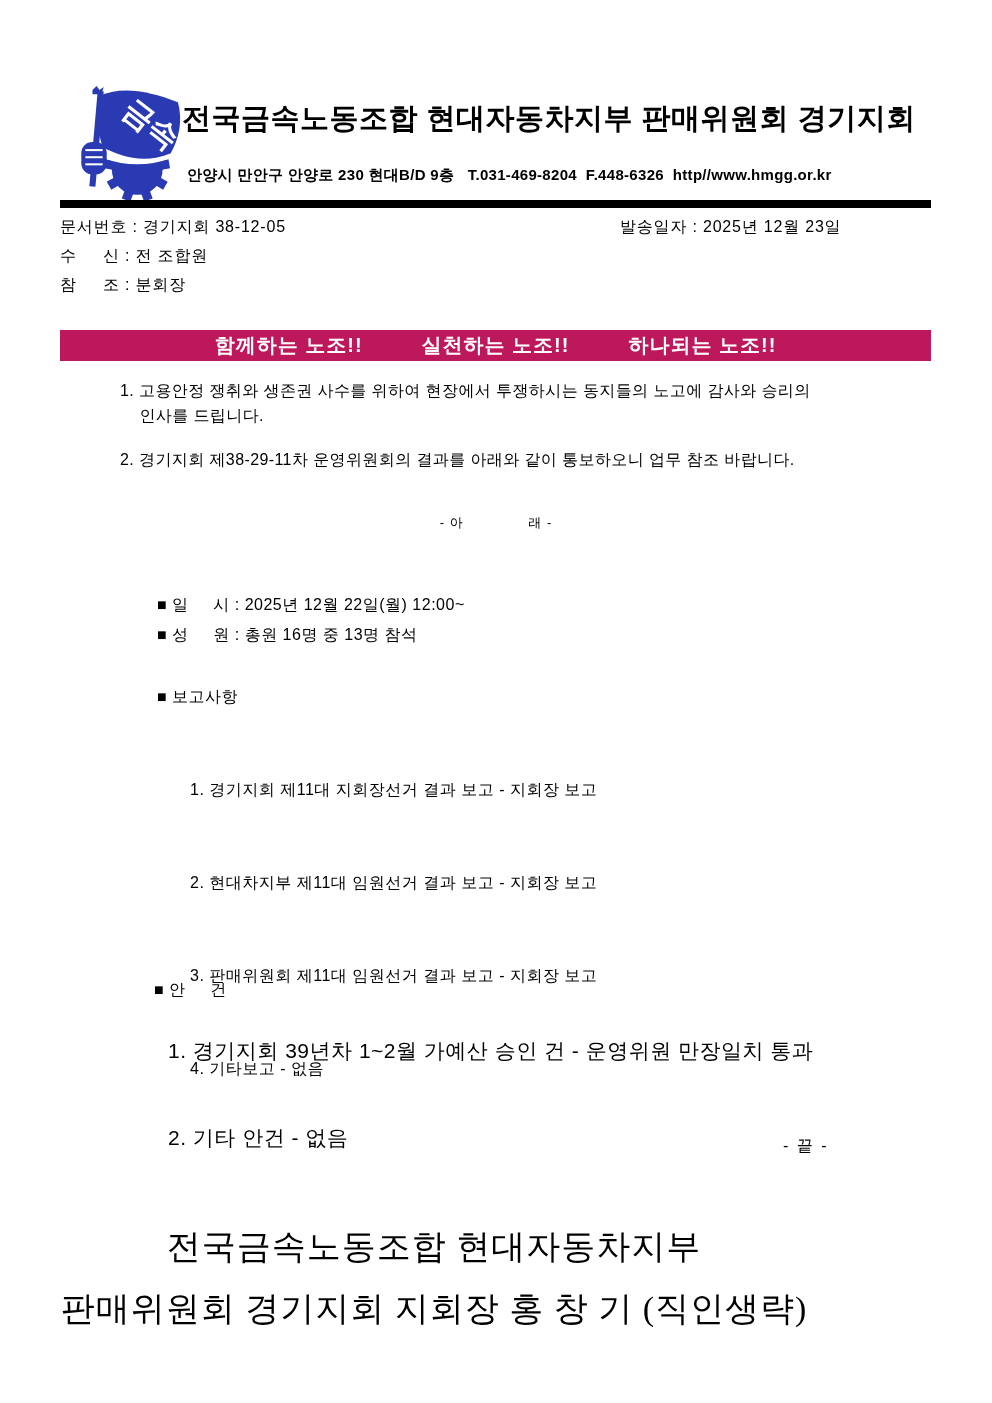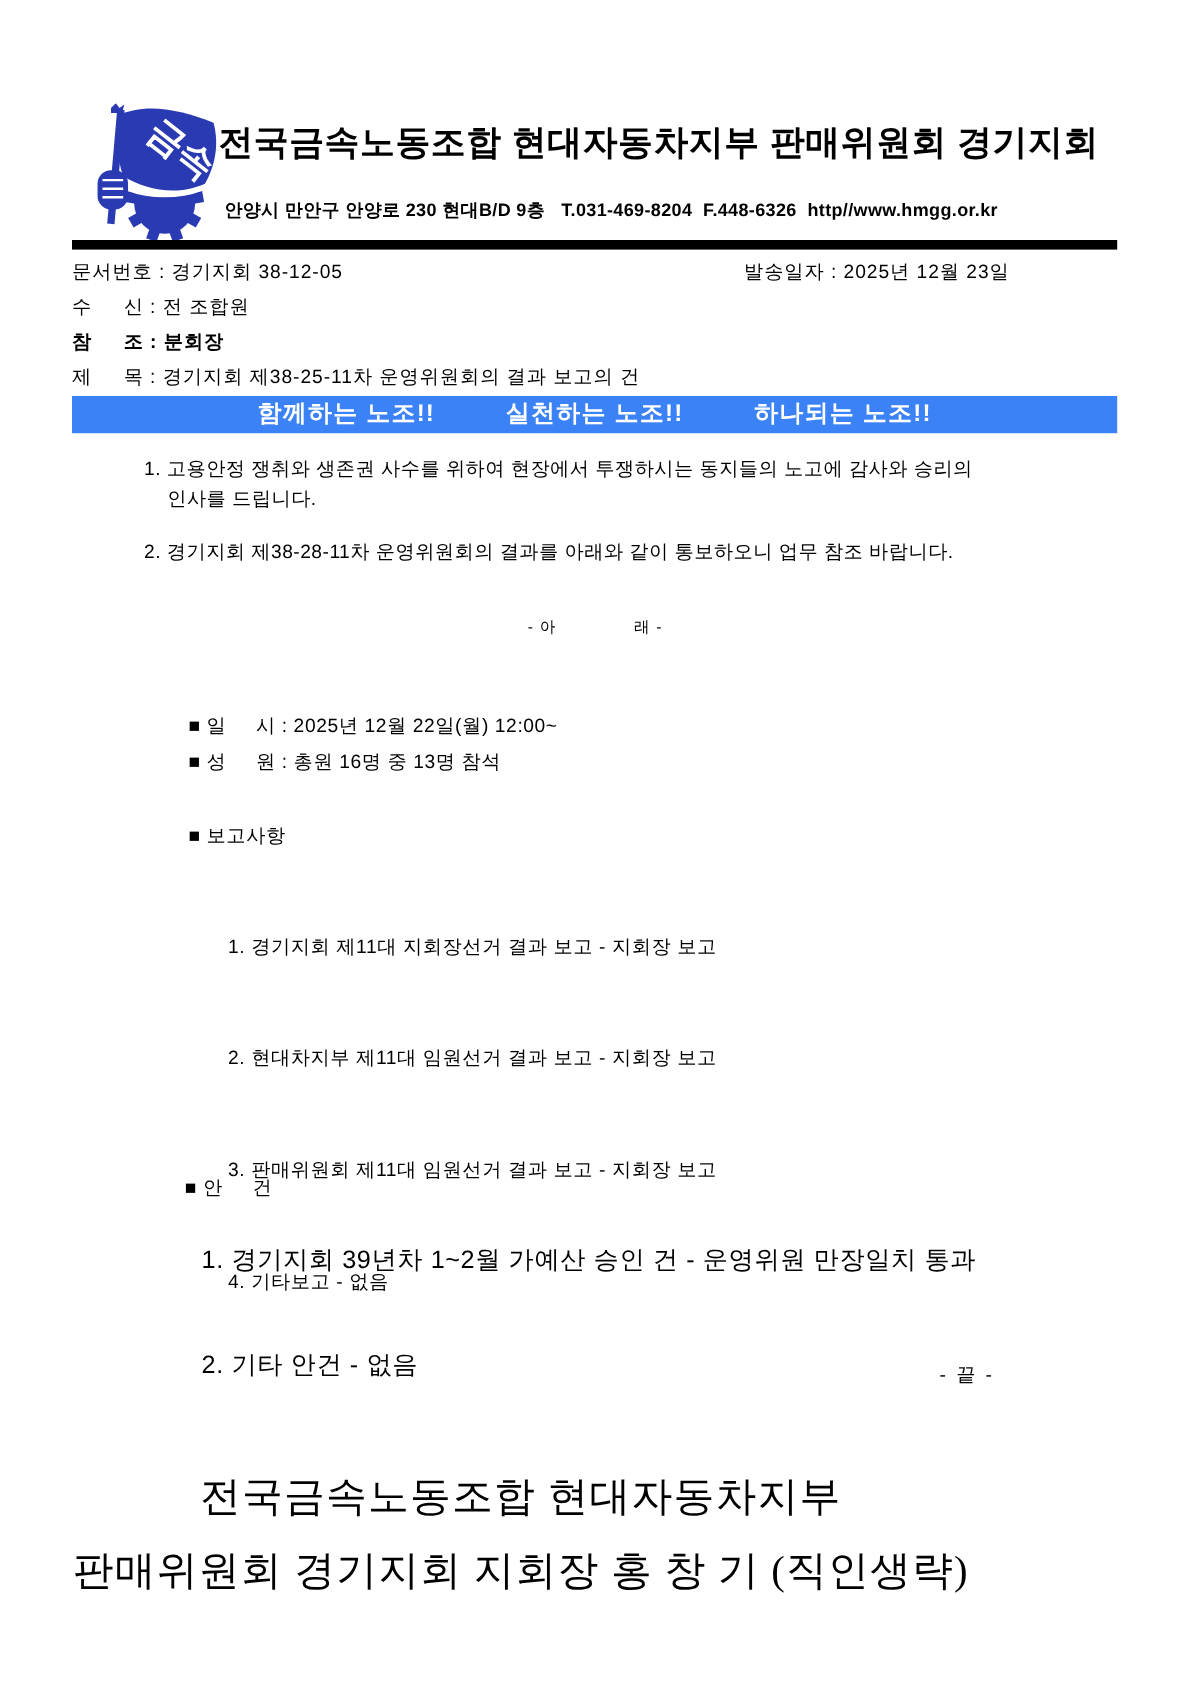--- a/index.html
+++ b/index.html
@@ -13,25 +13,25 @@
   }
   .t{position:absolute;white-space:pre;}
   .org-title{left:182px;top:99px;font-size:29px;font-weight:bold;letter-spacing:0.5px;}
   .addr{left:187px;top:166px;font-size:15px;font-weight:bold;letter-spacing:0.3px;}
   .rule{position:absolute;left:60px;width:871px;height:8px;background:#000;}
   .rule-top{top:200px;}
   .docrow{font-size:16px;letter-spacing:0.8px;}
   .doc-no{left:60px;top:217px;}
   .send-date{left:620px;top:217px;}
   .recipient{left:60px;top:246px;}
-  .reference{left:60px;top:275px;font-weight:bold;}
+  .reference{left:60px;top:275px;}
   .subject{left:60px;top:304px;}
   .banner{
     position:absolute;left:60px;top:330px;width:871px;height:31px;
-    background:#3b82f6;color:#fff;font-size:20px;font-weight:bold;
+    background:#be185d;color:#fff;font-size:20px;font-weight:bold;
     text-align:center;line-height:31px;white-space:pre;letter-spacing:1px;
   }
   .bodytext{font-size:16px;letter-spacing:0.4px;}
   .para1-l1{left:120px;top:381px;}
   .para1-l2{left:120px;top:406px;}
   .para2{left:120px;top:450px;}
   .below-divider{left:0;top:514px;width:992px;text-align:center;font-size:13px;letter-spacing:1px;}
   .sqline{font-size:16px;letter-spacing:0.5px;}
   .dt{left:157px;top:595px;}
   .att{left:157px;top:625px;}
@@ -84,27 +84,26 @@
   </div>
 
   <div class="t org-title">전국금속노동조합 현대자동차지부 판매위원회 경기지회</div>
   <div class="t addr">안양시 만안구 안양로 230 현대B/D 9층   T.031-469-8204  F.448-6326  http//www.hmgg.or.kr</div>
   <div class="rule rule-top"></div>
 
   <div class="t docrow doc-no">문서번호 : 경기지회 38-12-05</div>
   <div class="t docrow send-date">발송일자 : 2025년 12월 23일</div>
   <div class="t docrow recipient">수     신 : 전 조합원</div>
   <div class="t docrow reference">참     조 : 분회장</div>
-  <div class="t docrow subject">제     목 : 경기지회 제38-25-11차 운영위원회의 결과 보고의 건</div>
 
   <div class="banner">함께하는 노조!!         실천하는 노조!!         하나되는 노조!!</div>
 
   <div class="t bodytext para1-l1">1. 고용안정 쟁취와 생존권 사수를 위하여 현장에서 투쟁하시는 동지들의 노고에 감사와 승리의</div>
   <div class="t bodytext para1-l2">    인사를 드립니다.</div>
-  <div class="t bodytext para2">2. 경기지회 제38-28-11차 운영위원회의 결과를 아래와 같이 통보하오니 업무 참조 바랍니다.</div>
+  <div class="t bodytext para2">2. 경기지회 제38-29-11차 운영위원회의 결과를 아래와 같이 통보하오니 업무 참조 바랍니다.</div>
   <div class="t below-divider">- 아              래 -</div>
 
   <div class="t sqline dt">■ 일     시 : 2025년 12월 22일(월) 12:00~</div>
   <div class="t sqline att">■ 성     원 : 총원 16명 중 13명 참석</div>
 
   <div class="t sqline rep-head">■ 보고사항</div>
   <div class="t rep-items">
     <div>1. 경기지회 제11대 지회장선거 결과 보고 - 지회장 보고</div>
     <div>2. 현대차지부 제11대 임원선거 결과 보고 - 지회장 보고</div>
     <div>3. 판매위원회 제11대 임원선거 결과 보고 - 지회장 보고</div>

